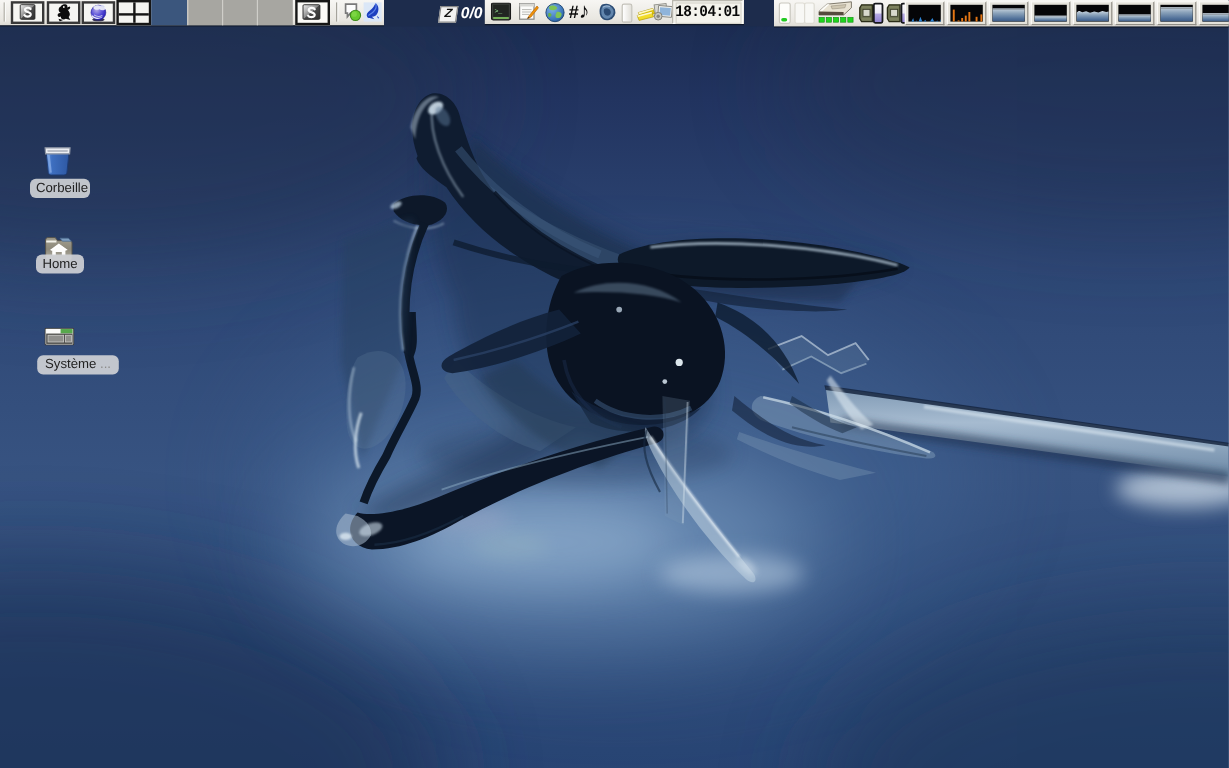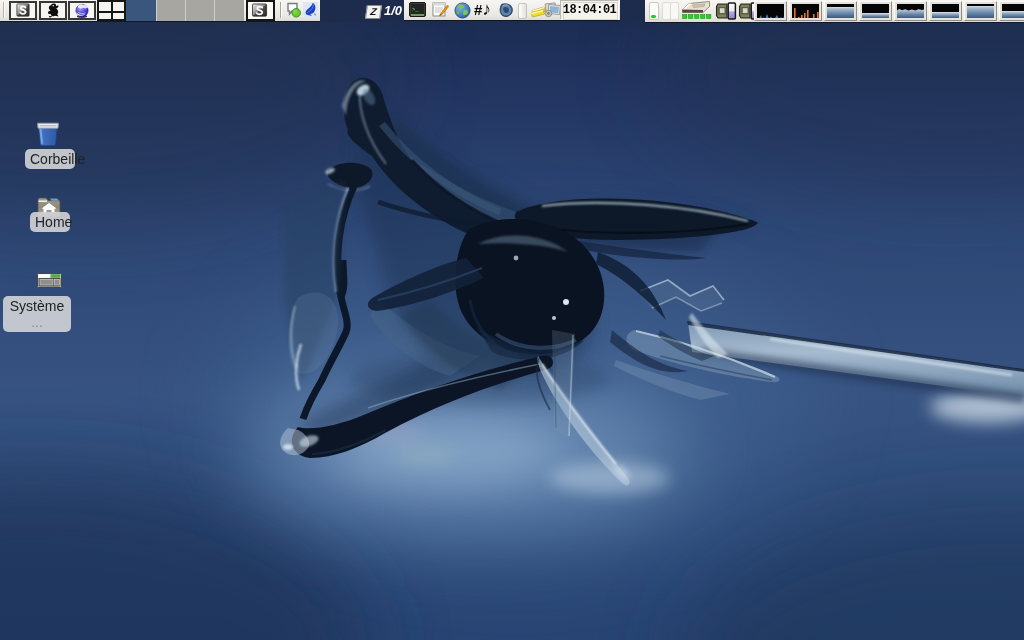--- a/index.html
+++ b/index.html
@@ -1,19 +1,19 @@
 <!DOCTYPE html>
 <html><head>
 <meta charset="utf-8">
 <style>
 html,body{-webkit-font-smoothing:antialiased;margin:0;padding:0;width:1024px;height:640px;overflow:hidden;font-family:"Liberation Sans",sans-serif;}
 #stage{position:relative;width:1024px;height:640px;background:#2e4a70;}
 #wall{position:absolute;left:0;top:0;}
 .panel{position:absolute;top:0;height:21px;background:linear-gradient(#f7f6f3,#e9e7e1 80%,#dddbd4);box-shadow:0 1px 0 rgba(0,0,0,.45);}
-.lab{-webkit-font-smoothing:antialiased;position:absolute;background:rgba(205,208,212,.93);border-radius:5px;color:#222;font-size:14px;text-align:center;padding:2px 5px;}
+.lab{-webkit-font-smoothing:antialiased;position:absolute;background:rgba(205,208,212,.93);border-radius:5px;color:#222;font-size:11px;text-align:center;padding:2px 5px;}
 .gframe{position:absolute;top:1px;width:33px;height:20px;background:#e4e2da;border:1px solid;border-color:#fbfaf7 #8f8d85 #8f8d85 #fbfaf7;box-sizing:border-box;}
 .gblack{position:absolute;left:2px;top:2px;width:27px;height:14px;background:#050507;overflow:hidden;}
 .gfill{position:absolute;left:0;bottom:0;width:27px;background:linear-gradient(#b9c8d6,#8aa2ba 30%,#51719a 75%,#3c5a84);border-top:1px solid #cdd9e4;}
 .jag{clip-path:polygon(0 18%,8% 0,18% 14%,30% 4%,42% 18%,55% 6%,68% 16%,80% 2%,92% 12%,100% 6%,100% 100%,0 100%);}
 </style>
 </head>
 <body>
 <div id="stage">
 <svg id="wall" width="1024" height="640" viewBox="0 0 1024 640">
 <defs>
@@ -222,21 +222,21 @@
    <path d="M10,1 C11,3 10,6 8,8 C7,9 5,10 4,11" stroke="#5c82e8" stroke-width="1" fill="none"></path>
    <path d="M11,11 L13,13 L12,13.5 Z" fill="#1c3fbf"></path>
   </svg>
  </div>
 </div>
 
 <div id="midfree" style="position:absolute;left:364px;top:0px;height:22px;color:#fff;">
  <div style="position:absolute;left:2px;top:5px;width:13px;height:12px;background:#f2f2f2;transform:skewX(-8deg);border:1px solid #888;">
   <div style="font:italic bold 10px 'Liberation Sans';color:#111;text-align:center;line-height:12px;">Z</div>
  </div>
- <div style="position:absolute;left:20px;top:3px;font:italic bold 13px 'Liberation Sans';color:#fff;">1/0</div>
+ <div style="position:absolute;left:20px;top:3px;font:italic bold 13px 'Liberation Sans';color:#fff;">0/0</div>
 </div>
 
 <div class="panel" id="mpanel" style="left:404px;width:216px;height:20px;">
 
  <svg width="17" height="16" viewBox="0 0 17 16" style="position:absolute;left:5px;top:2px">
   <rect x="0.5" y="0.5" width="16" height="14" rx="1.5" fill="#3a3e3a" stroke="#191919"></rect>
   <rect x="2" y="2" width="13" height="10" fill="#222622"></rect>
   <text x="3" y="9" font-size="5.5" fill="#9be89b" font-family="Liberation Mono">&gt;_</text>
   <rect x="2" y="12.2" width="13" height="1.6" fill="#77b55a"></rect>
  </svg>
@@ -417,15 +417,15 @@
  <div class="lab" style="left:30px;top:212px;width:30px;">Home</div>
 
  <svg width="25" height="15" viewBox="0 0 25 15" style="position:absolute;left:37px;top:273px">
   <rect x="0.5" y="0.5" width="24" height="14" rx="1" fill="#e9e9e6" stroke="#3c3c3a" stroke-width="0.9"></rect>
   <rect x="1.5" y="1.2" width="12" height="3.6" fill="#fbfbfa"></rect>
   <rect x="13.5" y="1.2" width="10" height="3.6" fill="#57a84c"></rect>
   <rect x="1.5" y="5" width="22" height="8.6" fill="#4e4e4c"></rect>
   <rect x="3" y="6.4" width="13" height="5.6" fill="#8f8f8c" stroke="#c9c9c6" stroke-width="0.7"></rect>
   <rect x="17.5" y="6.4" width="5" height="5.6" fill="#8f8f8c" stroke="#c9c9c6" stroke-width="0.7"></rect>
  </svg>
- <div class="lab" style="left:3px;top:296px;width:58px;">Système <span style="color:#8a8a88">...</span></div>
+ <div class="lab" style="left:31px;top:296px;width:58px;">Système <span style="color:#8a8a88">...</span></div>
 </div>
 </div>
 
 </body></html>

